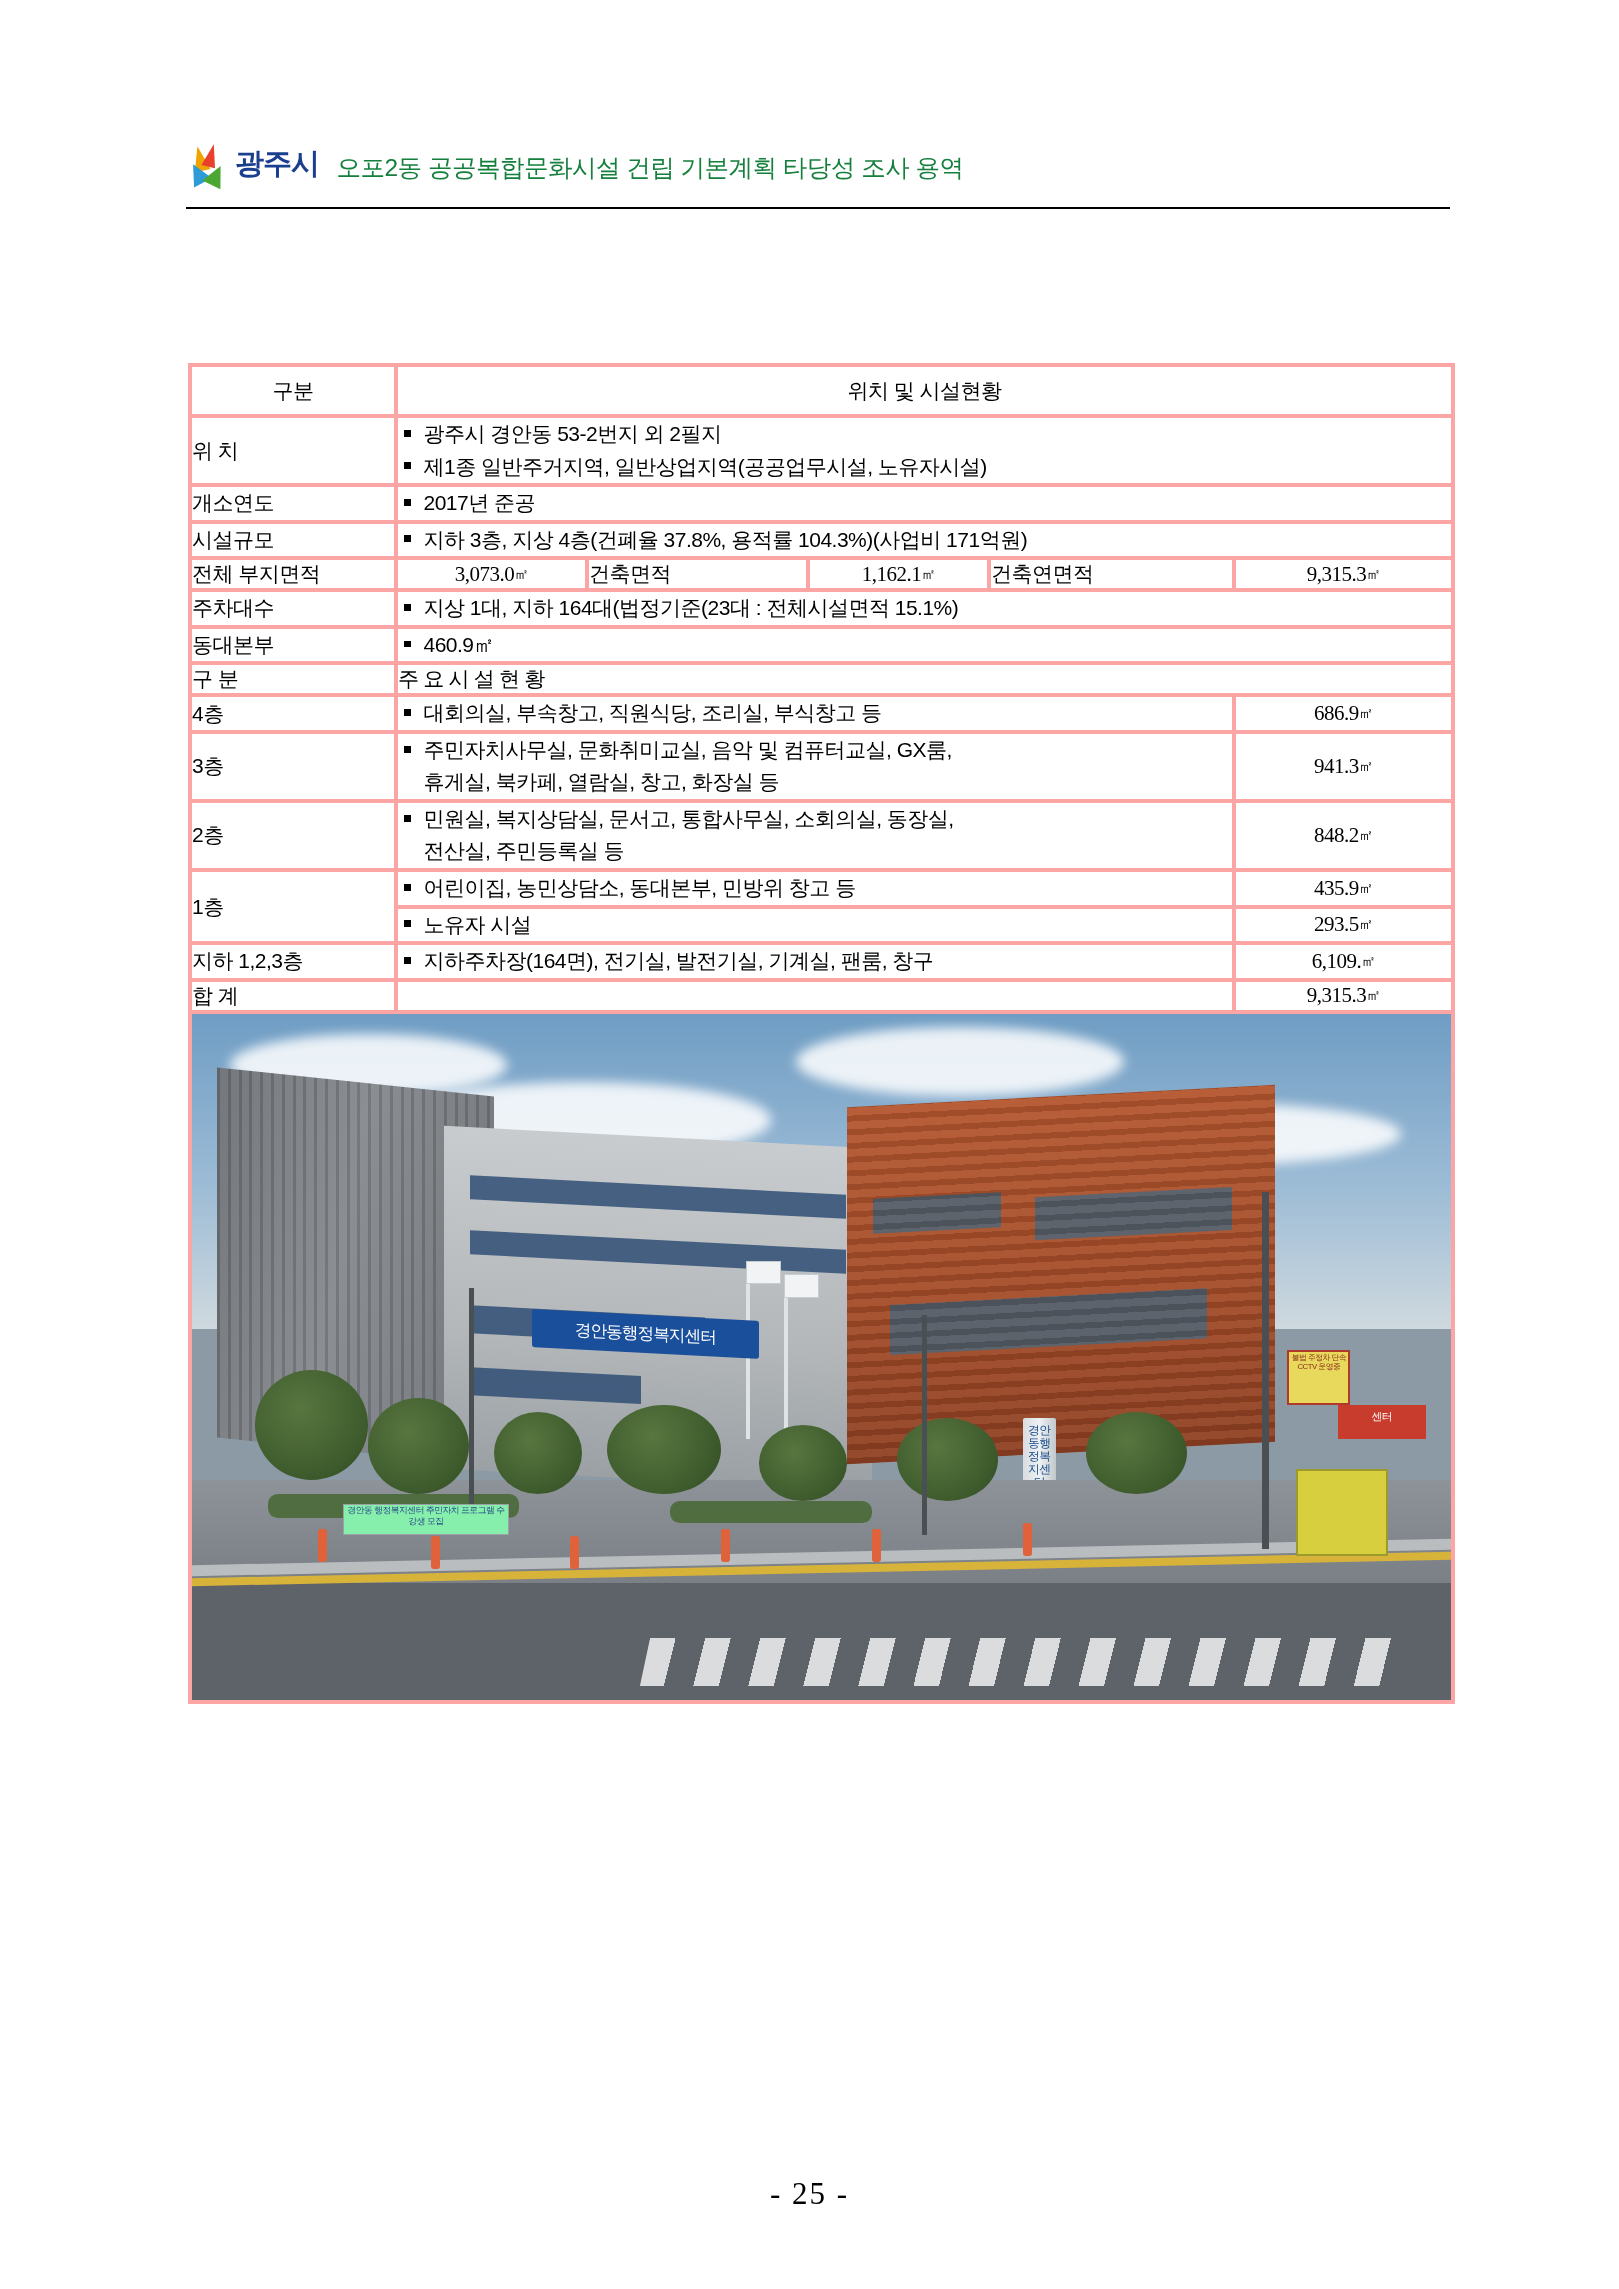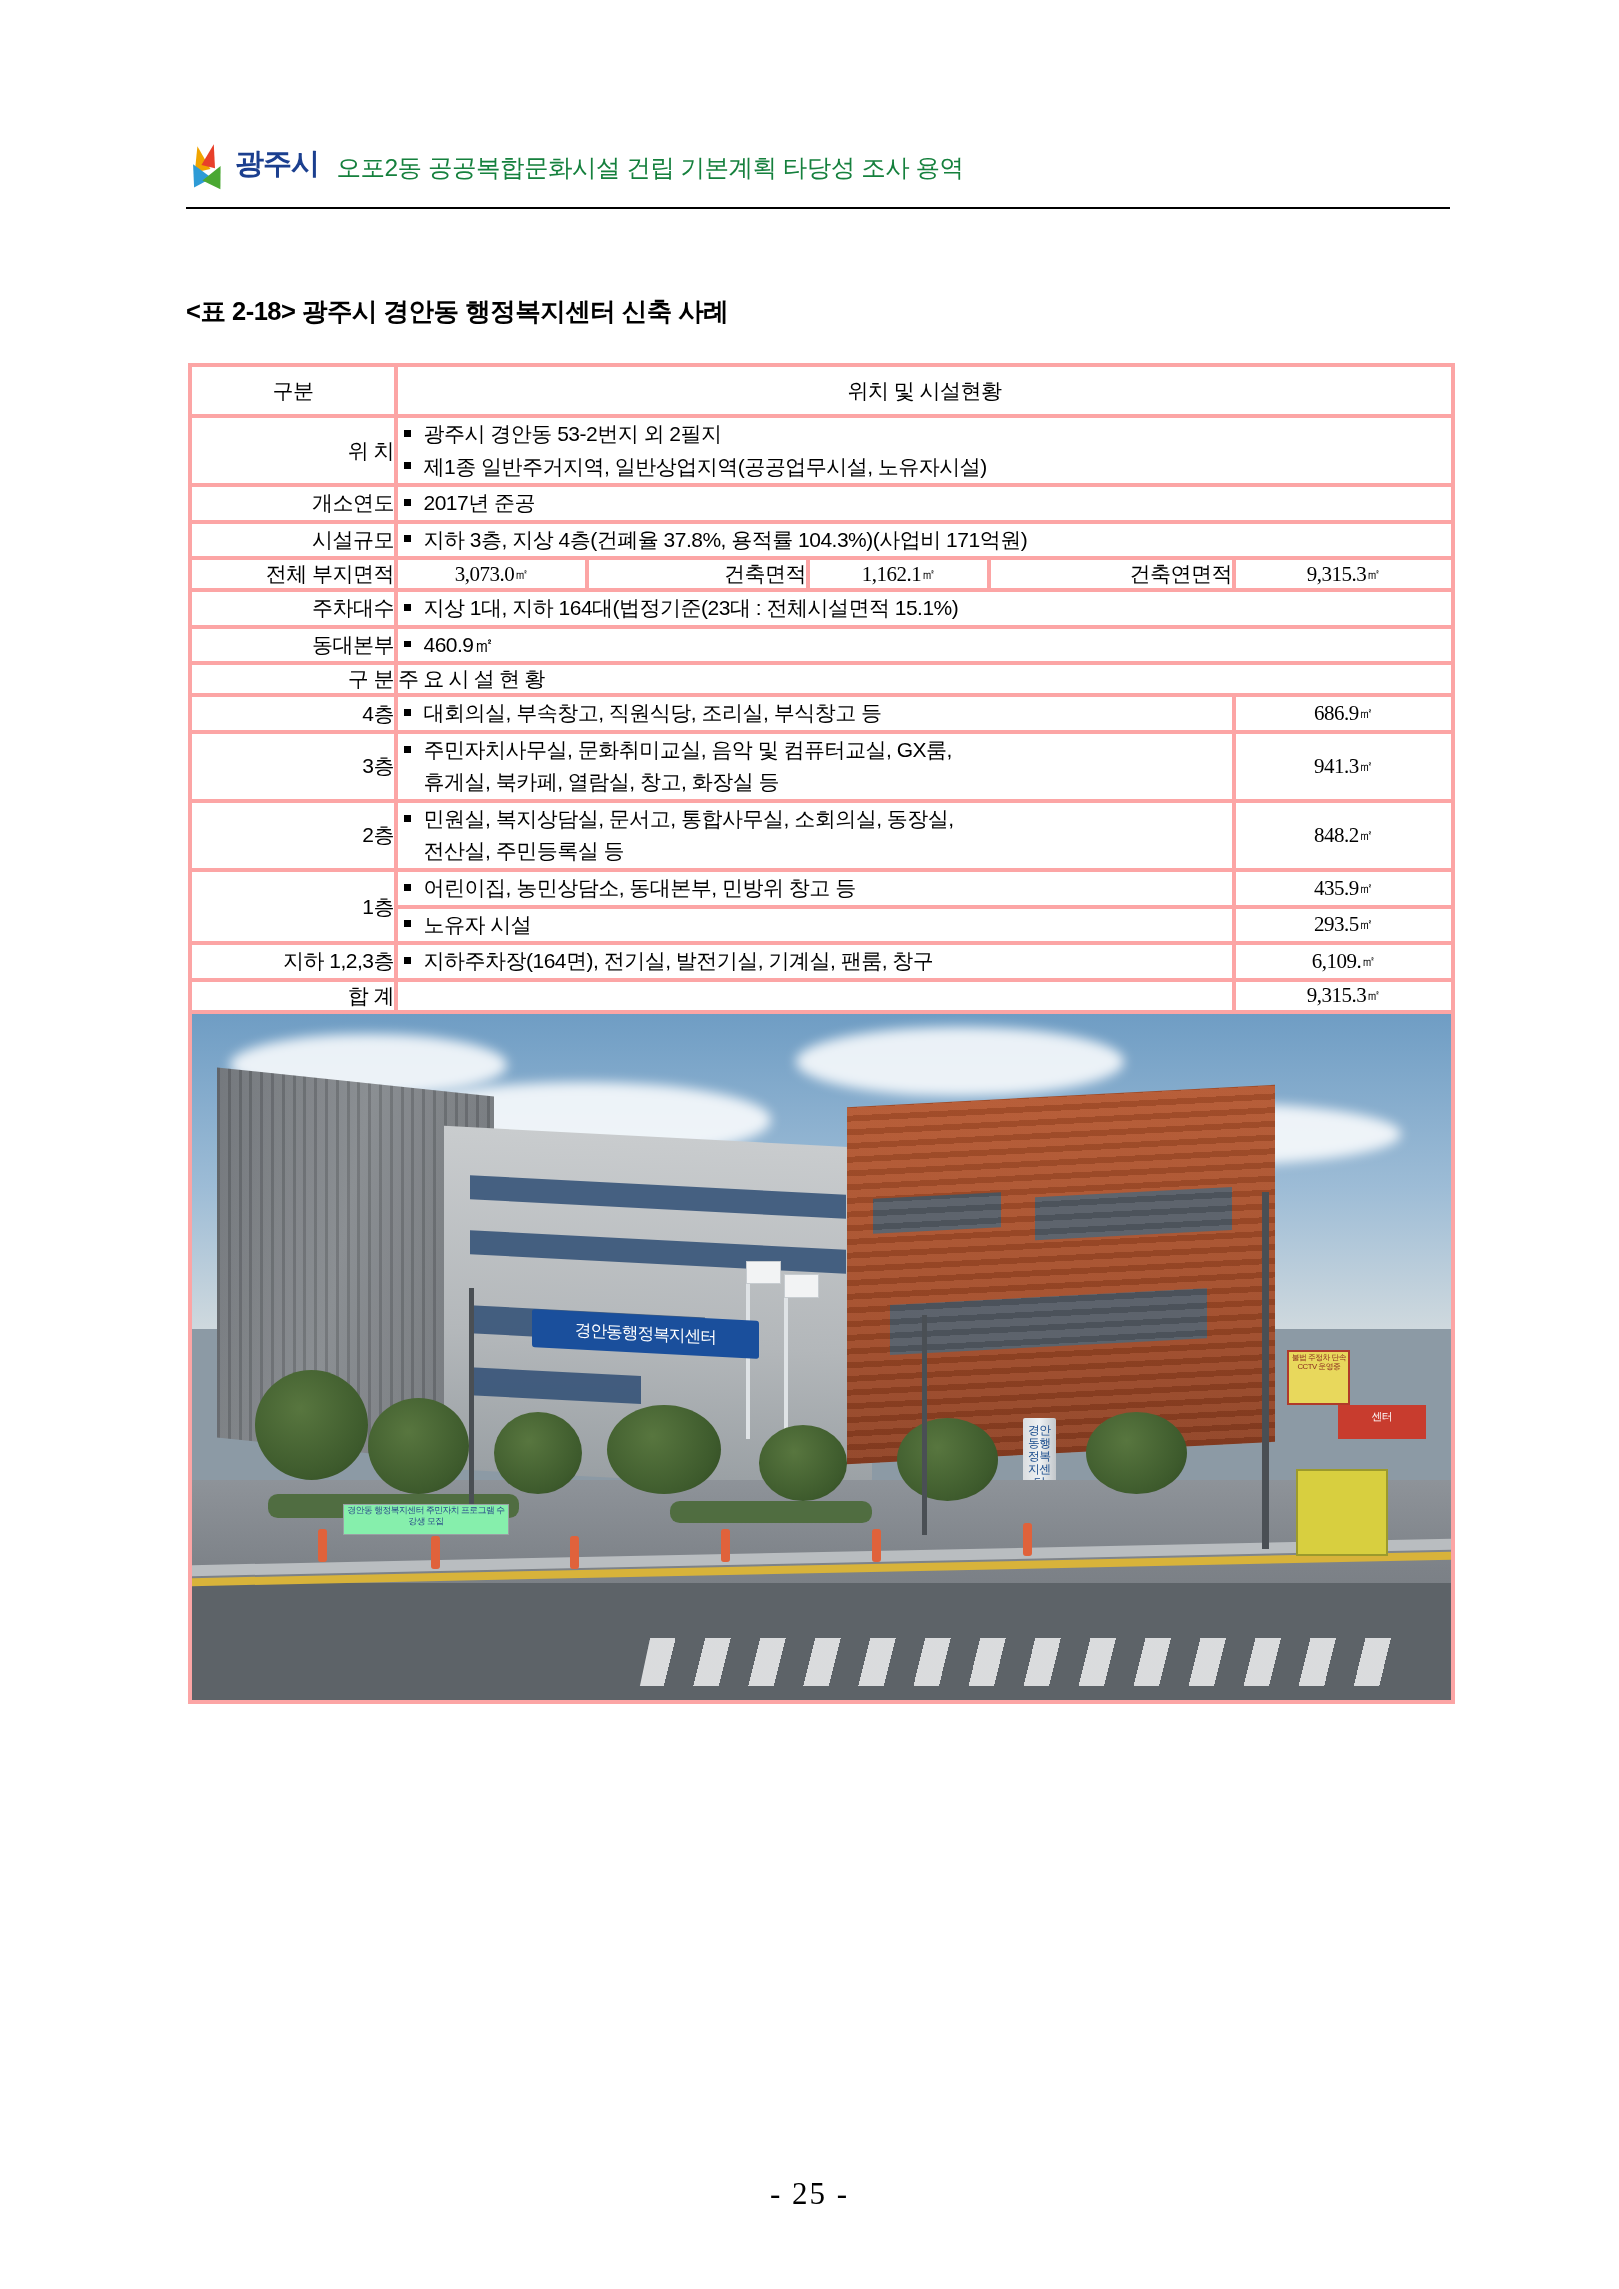--- a/index.html
+++ b/index.html
@@ -131,21 +131,21 @@
     letter-spacing: -0.5px;
     vertical-align: middle;
   }
   .hd {
     text-align: center;
     font-weight: bold;
     font-size: 21.6px;
     height: 47px;
   }
   .lbl {
-    text-align: right;
+    text-align: left;
     font-size: 21.6px;
   }
   .cellpad {
     padding: 9.8px 13.7px;
   }
   .bullet-list {
     margin: 0;
     padding: 0;
     list-style: none;
   }
@@ -428,21 +428,20 @@
         <span class="sw-a"></span>
           <span class="sw-b"></span>
           <span class="sw-c"></span>
           <span class="sw-d"></span>
       </span>
       <span class="logo-text">광주시</span>
     </div>
     <div class="header-title">오포2동 공공복합문화시설 건립 기본계획 타당성 조사 용역</div>
   </div>
 
-  <div class="table-caption">&lt;표 2-18&gt; 광주시 경안동 행정복지센터 신축 사례</div>
 
   <table class="tbl">
     <colgroup>
       <col style="width:206px">
       <col style="width:191px">
       <col style="width:221px">
       <col style="width:181px">
       <col style="width:245px">
       <col style="width:219px">
     </colgroup>

